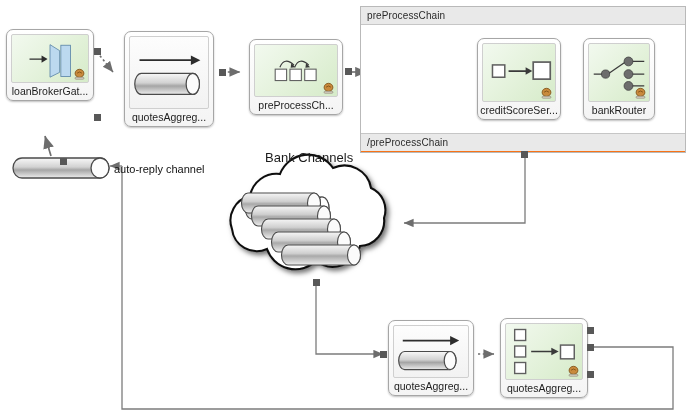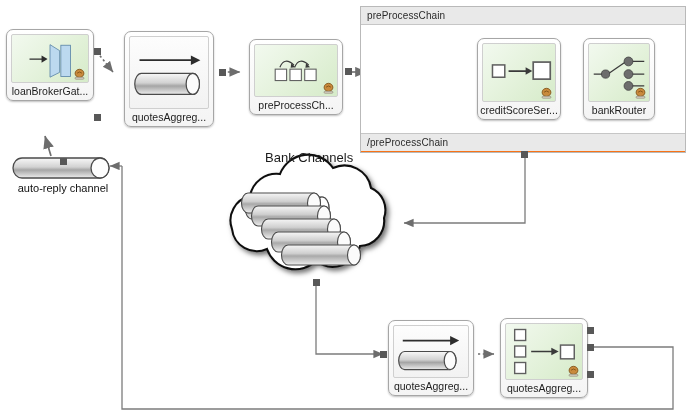--- a/index.html
+++ b/index.html
@@ -27,21 +27,21 @@
         padding:4px 4px 2px 4px;box-sizing:border-box;}
   .node .glyph{position:relative;width:100%;flex:1;border:1px solid #cfcfcf;
                border-radius:2px;box-sizing:border-box;overflow:hidden;}
   .node.green .glyph{background:linear-gradient(135deg,#f2f9ef 0%,#e6f3de 45%,#d6ebc9 100%);}
   .node.plain .glyph{background:linear-gradient(#fdfdfd,#f2f2f2);}
   .node .caption{font-size:10.5px;color:#1d1d1d;line-height:13px;height:13px;
                  white-space:nowrap;overflow:hidden;margin-top:2px;}
   .bean{position:absolute;right:2px;bottom:1px;width:13px;height:13px;}
 
   
-  .pipe-fig{position:absolute;z-index:3;display:flex;flex-direction:column;align-items:center;justify-content:space-between;}
+  .pipe-fig{position:absolute;z-index:3;display:flex;flex-direction:row;align-items:center;justify-content:space-between;}
   .pipe-fig .cap{font-size:11px;color:#111;margin-top:2px;white-space:nowrap;}
 
   .cloud-label{position:absolute;z-index:4;font-size:13px;color:#1b1b1b;white-space:nowrap;}
 </style>
 </head>
 <body>
 
 <div id="canvas">
 
   <svg class="layer" id="wires">

